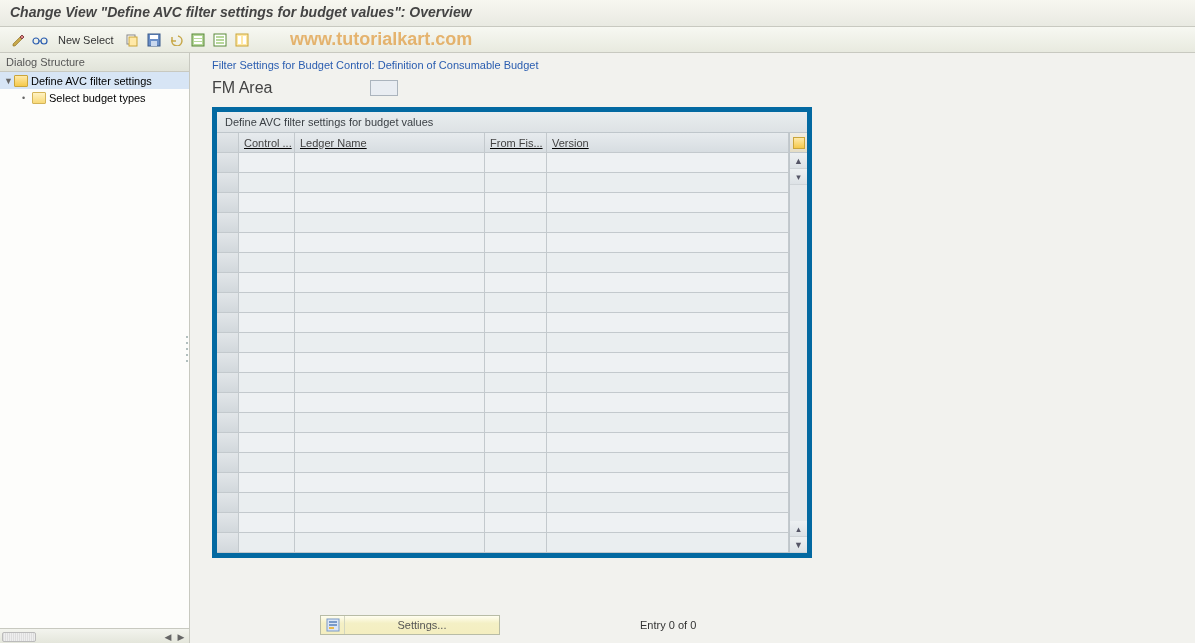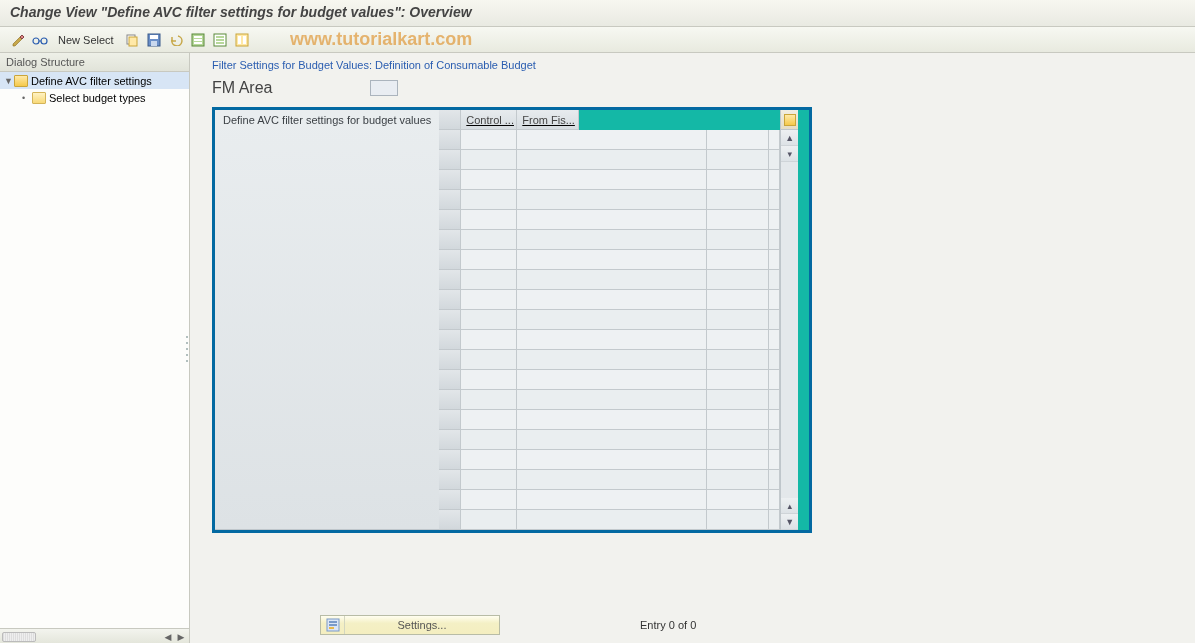--- a/index.html
+++ b/index.html
@@ -100,24 +100,24 @@
     position:relative;
   }
   .section-title { color:#2a5db0; font-size:11px; margin-bottom:8px;}
   .field-row { display:flex; align-items:center; gap:8px; margin-bottom:10px;}
   .field-label { color:#444; font-size:16px; width:150px;}
   .field-input {
     width:28px; height:16px; border:1px solid #abb4bd;
     background:#e9edf2;
   }
   .grid-wrap {
-    border:3px solid #0369a1;
-    background:#14b8a6;
+    border:5px solid #0369a1;
+    background:#701a75;
     width:600px;
-    display:flex; flex-direction:row;
+    display:flex; flex-direction:column;
   }
   .grid-title {
     background:linear-gradient(#e9edef,#dde2e5);
     padding:4px 8px; color:#3a3f44; font-size:11px;
     border-bottom:1px solid #bfc6cb;
   }
   .grid-head-row, .grid-row {
     display:flex; height:20px;
   }
   .grid-body { display:flex; }
@@ -260,34 +260,36 @@
     <div class="splitter-grip">
       <span></span>
         <span></span>
         <span></span>
         <span></span>
         <span></span>
     </div>
   </div>
 
   <div class="content">
-    <div class="section-title">Filter Settings for Budget Values: Definition of Consumable Budget</div>
+    <div class="section-title">Filter Settings for Budget Control: Definition of Consumable Budget</div>
     <div class="field-row">
       <div class="field-label">FM Area</div>
       <div class="field-input"></div>
     </div>
 
     <div class="grid-wrap">
       <div class="grid-title">Define AVC filter settings for budget values</div>
       <div class="grid-body">
         <div class="grid-rows">
           <div class="grid-head-row">
             <div class="cell c-sel"></div>
             <div class="cell c0">Control ...</div>
+            <div class="cell c1">Ledger Name</div>
             <div class="cell c2">From Fis...</div>
+            <div class="cell c3">Version</div>
           </div>
           <div id="grid-rows-container">
               <div class="grid-row">
                 <div class="cell c-sel"></div>
                 <div class="cell c0"></div>
                 <div class="cell c1"></div>
                 <div class="cell c2"></div>
                 <div class="cell c3"></div>
               </div>
               <div class="grid-row">

